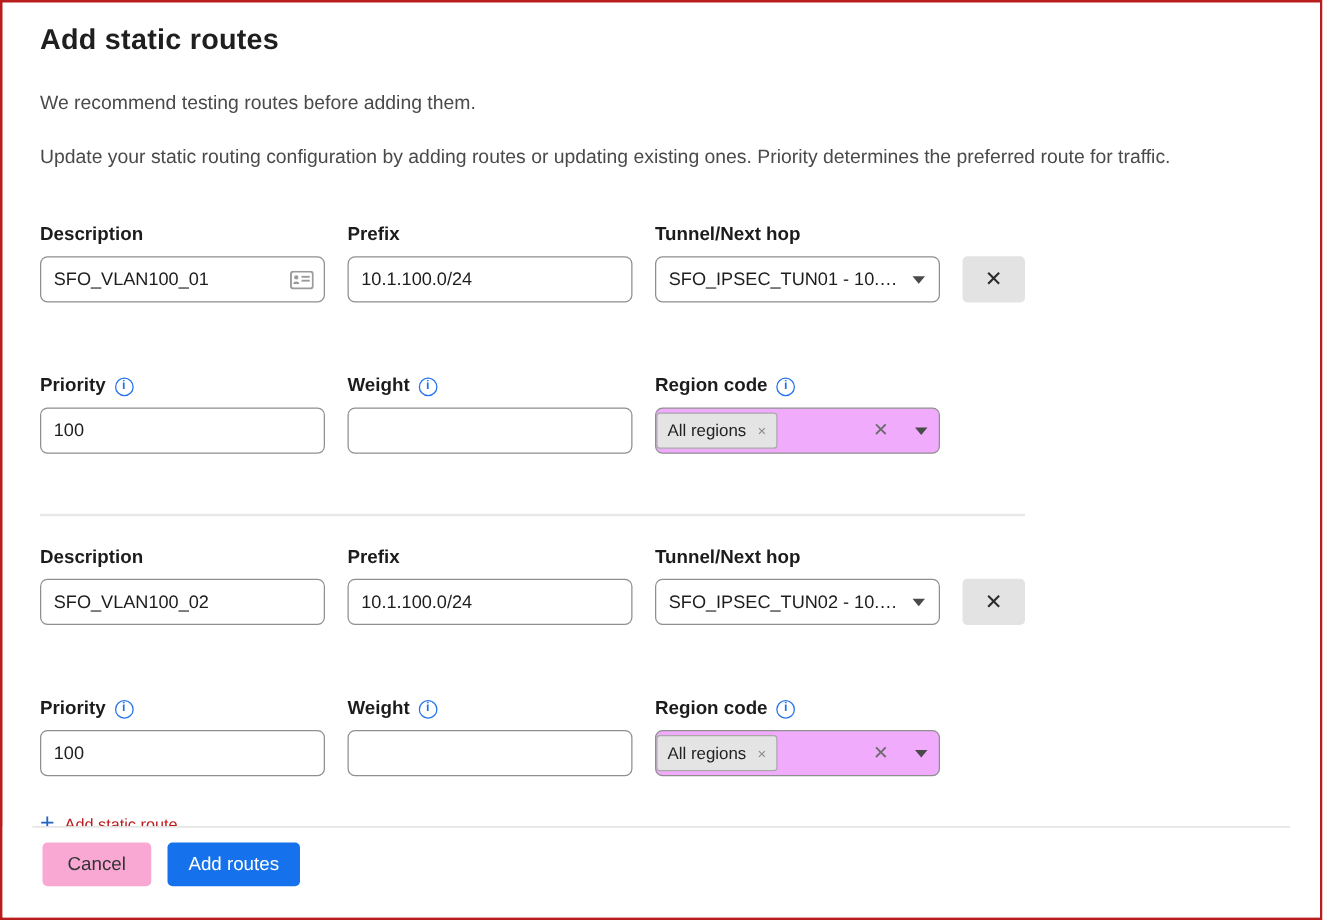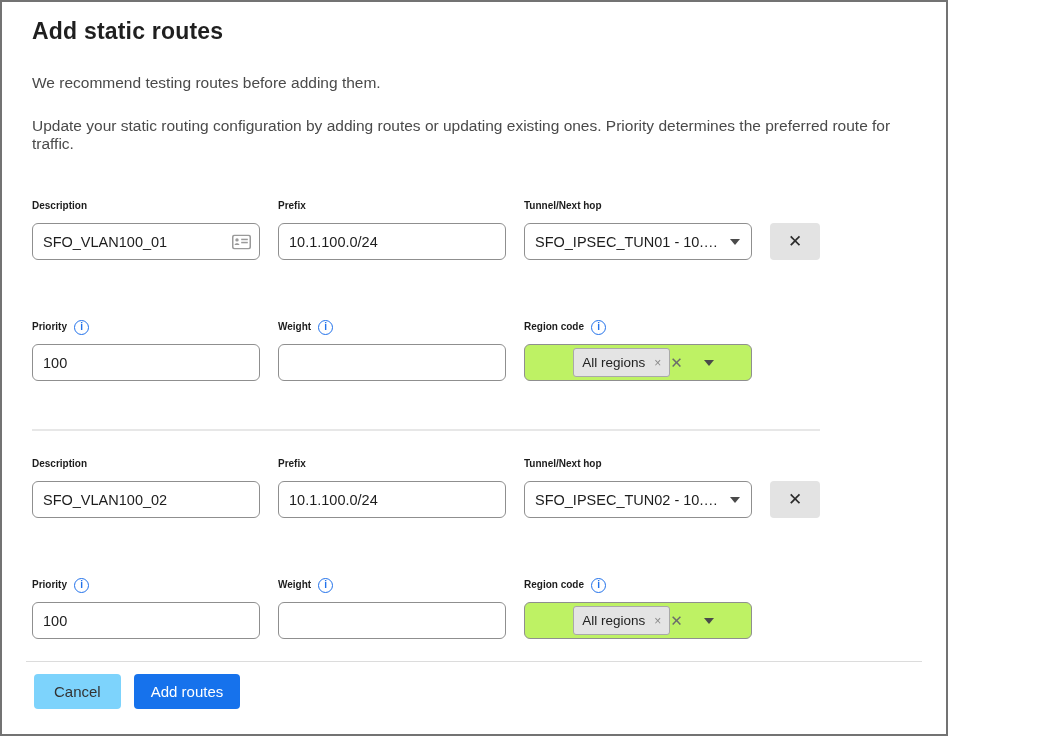--- a/index.html
+++ b/index.html
@@ -1,21 +1,21 @@
 <!DOCTYPE html>
 <html><head>
 <meta charset="utf-8">
 <style>
   * { box-sizing: border-box; margin: 0; padding: 0; }
   html, body { background: #ffffff; }
   body { font-family: "Liberation Sans", sans-serif; }
 
   .page {
-    width: 948px; height: 736px;
-    border: 2px solid #737373;
+    width: 1058px; height: 736px;
+    border: 2px solid #b91c1c;
     background: #ffffff;
     position: relative;
     overflow: hidden;
   }
   .content { padding: 16px 30px 0 30px; }
 
   .page-title {
     font-size: 23px; font-weight: 700; color: #1f1f1f;
     letter-spacing: 0.2px;
   }
@@ -25,21 +25,21 @@
 
   .route-block-1 { margin-top: 44px; }
   .route-block-2 { margin-top: 24px; }
 
   .field-row { display: flex; gap: 18px; align-items: flex-end; }
   .field-row-2 { margin-top: 58px; }
   .field { width: 228px; }
 
   .field-label {
     display: flex; align-items: center; gap: 7px;
-    font-size: 10px; font-weight: 700; color: #1c1c1c;
+    font-size: 15px; font-weight: 700; color: #1c1c1c;
     margin-bottom: 8px; line-height: 18px;
   }
   .info-icon {
     width: 15px; height: 15px; border-radius: 50%;
     border: 1px solid #2272eb; color: #2272eb;
     display: inline-flex; align-items: center; justify-content: center;
     font-size: 10px; font-weight: 700; font-style: normal;
     flex: 0 0 auto;
   }
   .info-icon::before { content: "i"; }
@@ -66,22 +66,22 @@
   }
   .select-value { white-space: nowrap; overflow: hidden; text-overflow: ellipsis; }
   .caret-down {
     width: 0; height: 0; flex: 0 0 auto; margin-left: 8px;
     border-left: 5px solid transparent; border-right: 5px solid transparent;
     border-top: 6px solid #4a4a4a;
   }
 
   .multiselect {
     height: 37px; border: 1px solid #8f8f8f; border-radius: 6px;
-    background: #bef264; display: flex; align-items: center;
-    justify-content: center; padding: 0 9px 0 20px;
+    background: #f0abfc; display: flex; align-items: center;
+    justify-content: space-between; padding: 0 9px 0 0;
   }
   .tag {
     background: #e4e4e4; border: 1px solid #a9a9a9; border-radius: 3px;
     height: 29px; display: inline-flex; align-items: center; gap: 9px;
     padding: 0 8px; font-size: 13.5px; color: #222222; white-space: nowrap;
   }
   .tag-remove { color: #8a8a8a; font-size: 12px; line-height: 1; }
   .ms-right { display: flex; align-items: center; gap: 13px; }
   .clear-x { color: #6b6b6b; font-size: 15px; line-height: 1; }
 
@@ -108,21 +108,21 @@
   }
 
   .footer { position: absolute; left: 0; right: 0; bottom: 0; height: 73px; background: #fff; }
   .footer-divider { height: 1px; background: #dcdcdc; margin: 0 24px; }
   .footer-buttons { display: flex; gap: 13px; padding: 12px 0 0 32px; }
   .btn {
     height: 35px; border: none; border-radius: 4px;
     font-size: 15px; font-family: "Liberation Sans", sans-serif;
     cursor: pointer;
   }
-  .btn-gray { background: #7dd3fc; color: #333333; padding: 0 20px; }
+  .btn-gray { background: #f9a8d4; color: #333333; padding: 0 20px; }
   .btn-primary { background: #1672ec; color: #ffffff; padding: 0 17px; }
 </style>
 </head>
 <body>
 
 <div class="page">
   <div class="content">
     <div class="page-title">Add static routes</div>
     <div class="intro intro-2">We recommend testing routes before adding them.</div>
     <div class="intro intro-1">Update your static routing configuration by adding routes or updating existing ones. Priority determines the preferred route for traffic.</div>

